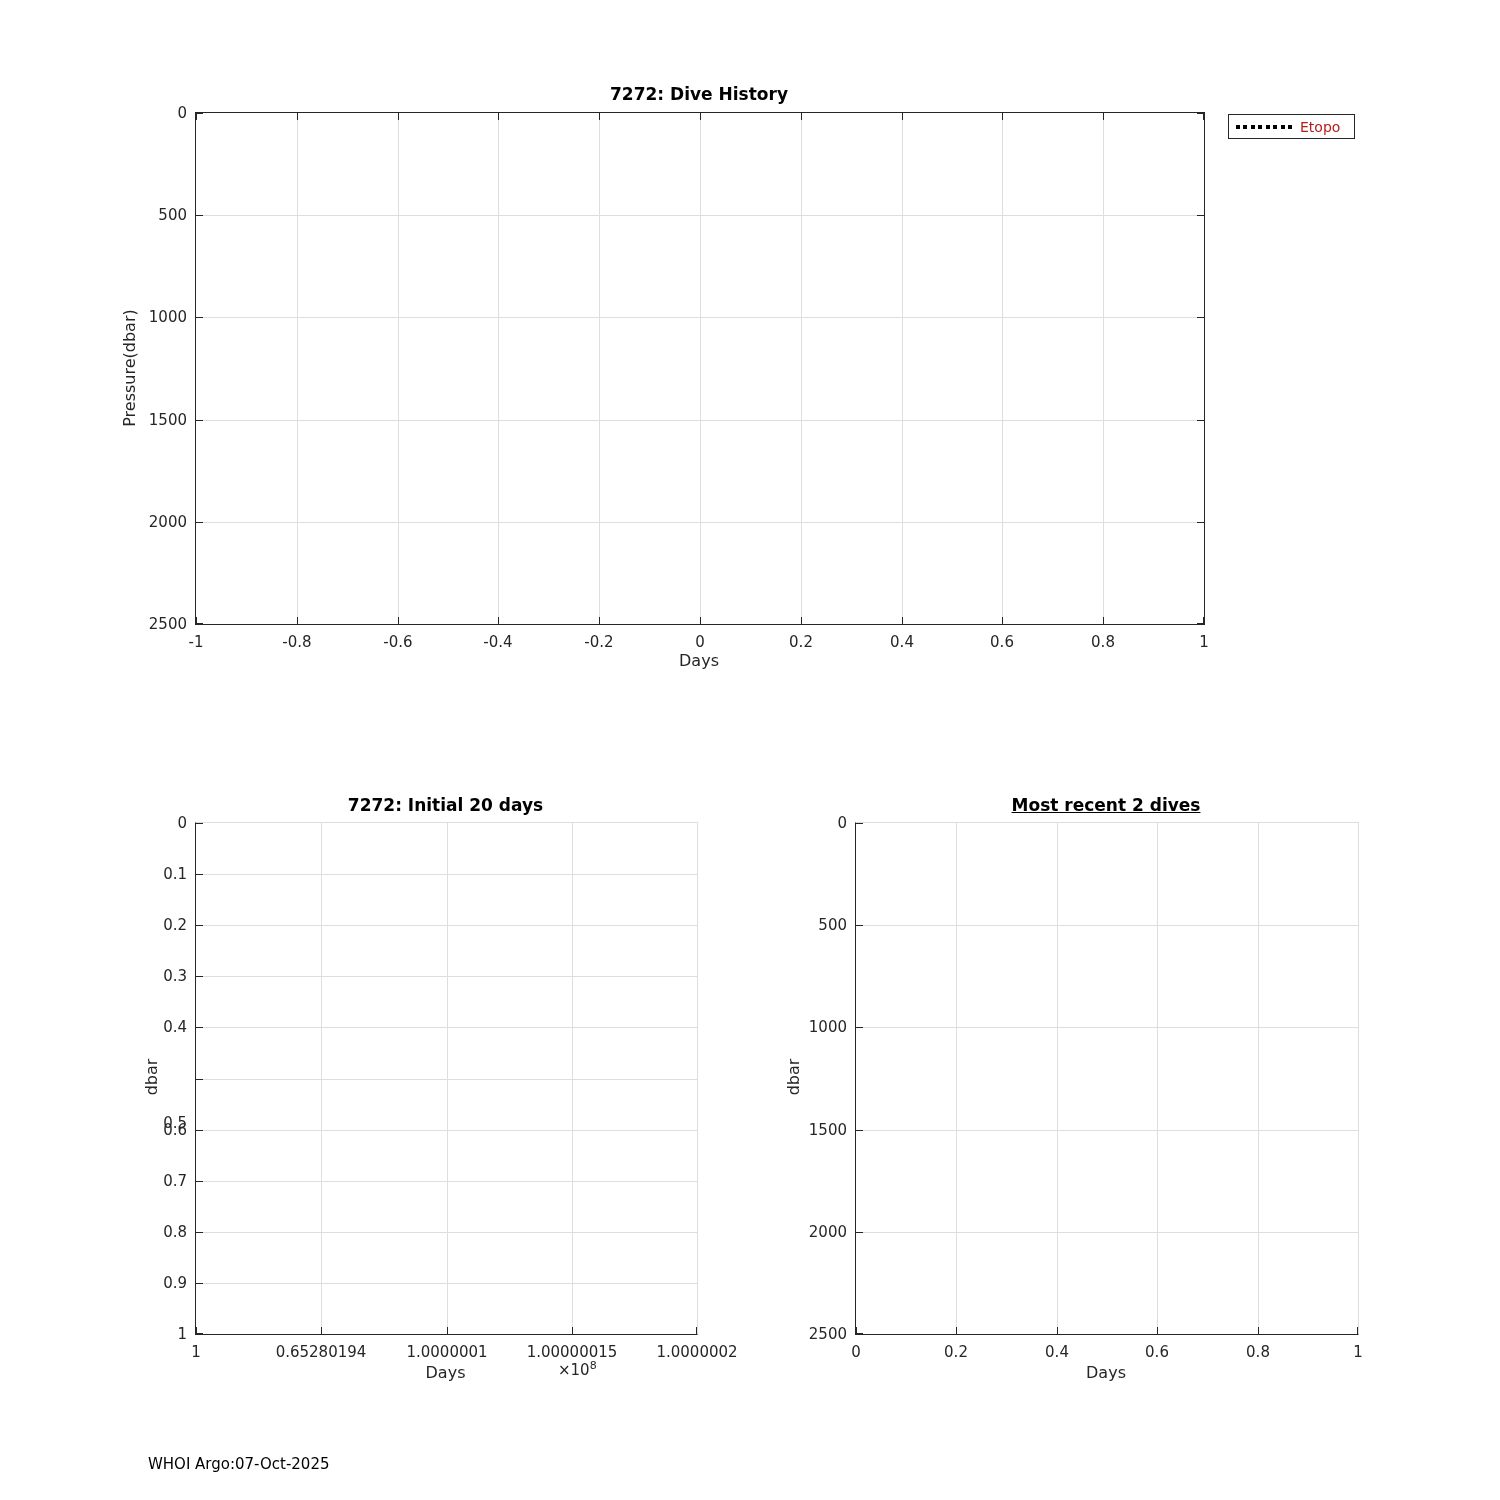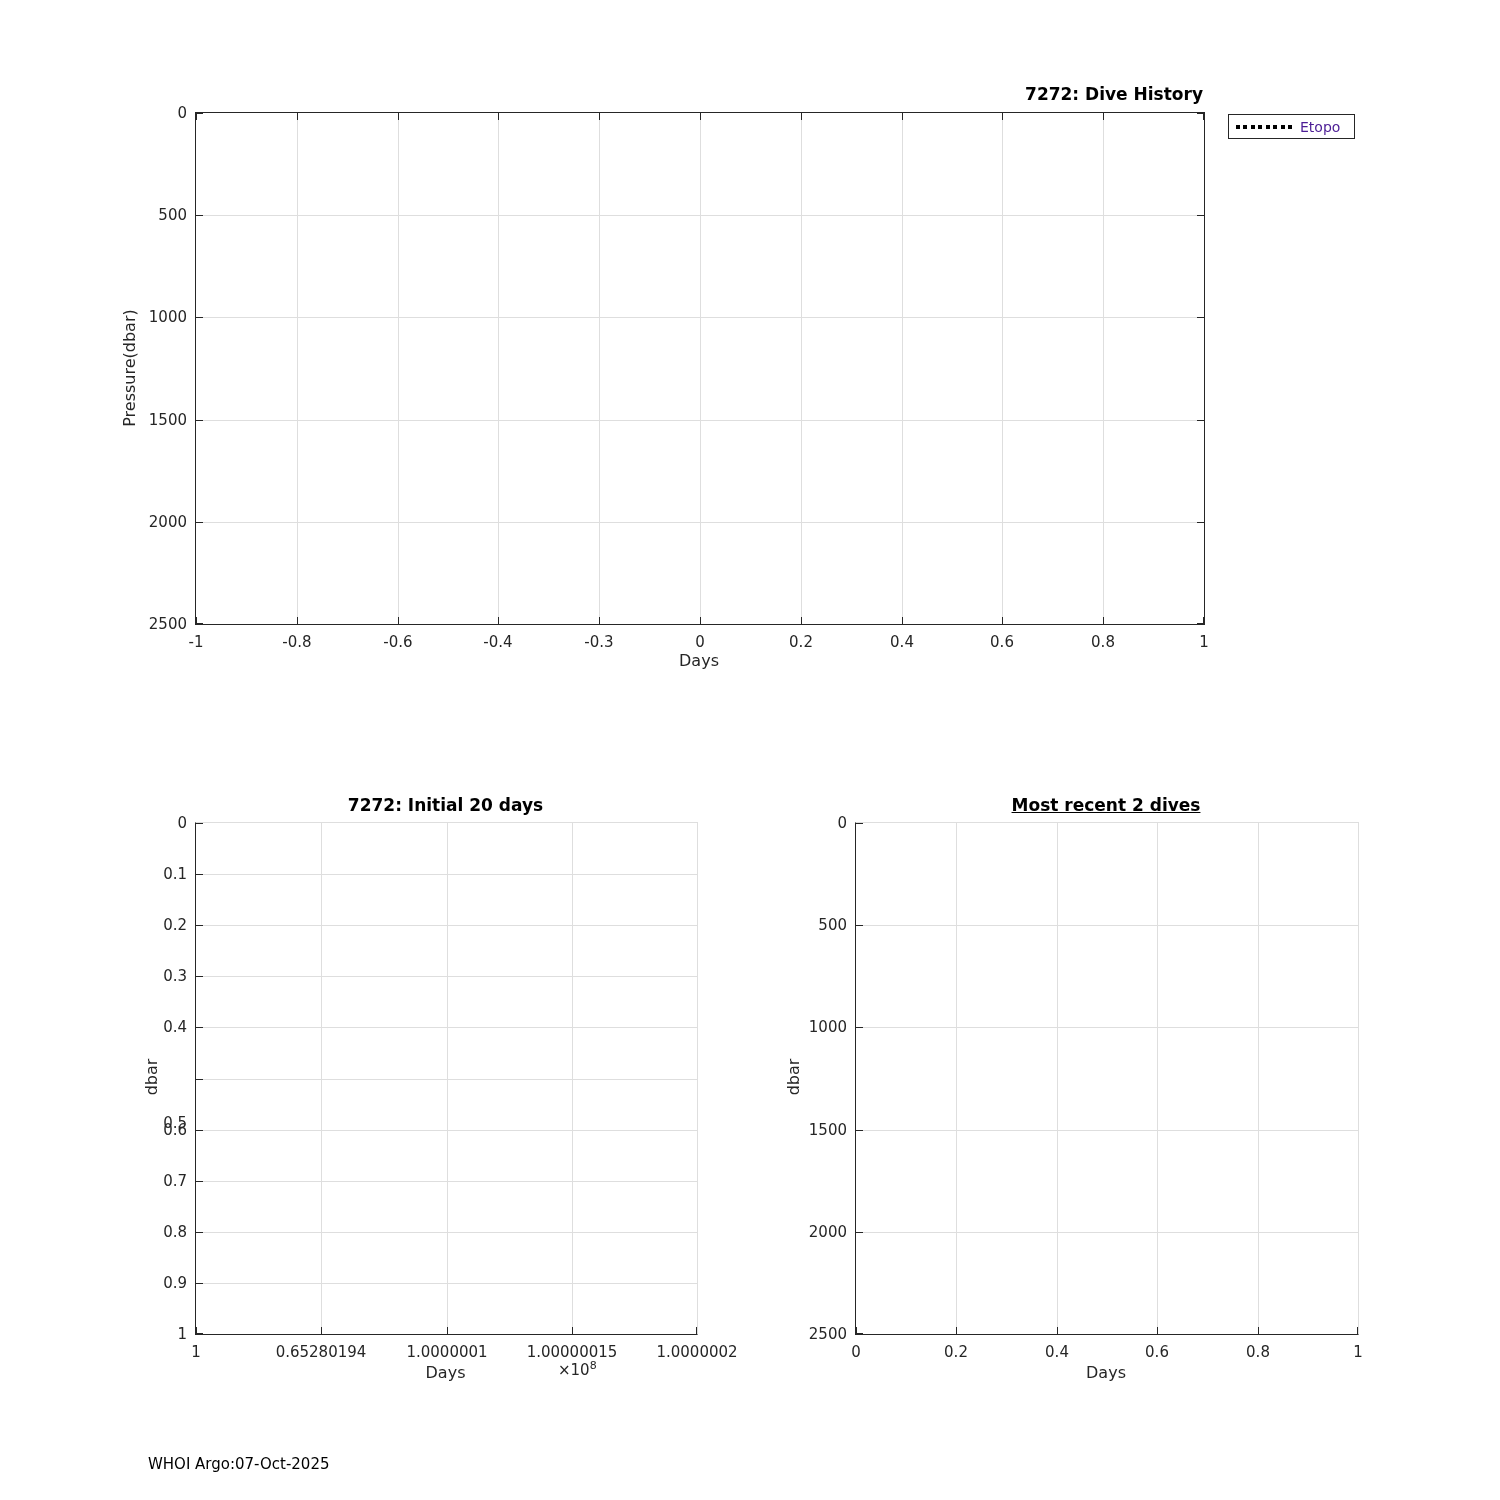--- a/index.html
+++ b/index.html
@@ -43,27 +43,27 @@
   .legend {
     position:absolute; left:1228px; top:114px; width:127px; height:25px;
     border:1px solid #262626; background:#ffffff;
     display:flex; align-items:center; box-sizing:border-box;
     padding-left:7px;
   }
   .legend-line {
     width:56px; height:4px; flex:0 0 auto;
     background:repeating-linear-gradient(90deg, #000 0px, #000 4px, transparent 4px, transparent 7.5px);
   }
-  .legend-label { font-size:14px; color:#4c1d95; margin-left:8px; white-space:nowrap; }
+  .legend-label { font-size:14px; color:#b91c1c; margin-left:8px; white-space:nowrap; }
   .footer { position:absolute; font-size:15px; color:#000000; white-space:nowrap; }
 </style>
 </head>
 <body>
 
-<div class="plot-title" style="left:195px; top:84px; width:1008px;text-align:right;">7272: Dive History</div>
+<div class="plot-title" style="left:195px; top:84px; width:1008px;">7272: Dive History</div>
 <div class="plot-title" style="left:195px; top:795px; width:501px;">7272: Initial 20 days</div>
 <div class="plot-title" style="left:855px; top:795px; width:502px;text-decoration:underline;">Most recent 2 dives</div>
 
 <div class="plot box-full" style="left:195px; top:112px; width:1008px; height:511px;">
     <div class="tick" style="left: 0px; top: 504px; width: 1px; height: 7px;"></div>
     <div class="tick" style="left: 0px; top: 0px; width: 1px; height: 7px;"></div>
     <div class="xtick-label" style="left: 0px;">-1</div>
     <div class="gridline-v" style="left: 100.5px; height: 511px;"></div>
     <div class="tick" style="left: 101px; top: 504px; width: 1px; height: 7px;"></div>
     <div class="tick" style="left: 101px; top: 0px; width: 1px; height: 7px;"></div>
@@ -72,21 +72,21 @@
     <div class="tick" style="left: 202px; top: 504px; width: 1px; height: 7px;"></div>
     <div class="tick" style="left: 202px; top: 0px; width: 1px; height: 7px;"></div>
     <div class="xtick-label" style="left: 202px;">-0.6</div>
     <div class="gridline-v" style="left: 301.5px; height: 511px;"></div>
     <div class="tick" style="left: 302px; top: 504px; width: 1px; height: 7px;"></div>
     <div class="tick" style="left: 302px; top: 0px; width: 1px; height: 7px;"></div>
     <div class="xtick-label" style="left: 302px; text-align: center;">-0.4</div>
     <div class="gridline-v" style="left: 402.5px; height: 511px;"></div>
     <div class="tick" style="left: 403px; top: 504px; width: 1px; height: 7px;"></div>
     <div class="tick" style="left: 403px; top: 0px; width: 1px; height: 7px;"></div>
-    <div class="xtick-label" style="left: 403px;">-0.3</div>
+    <div class="xtick-label" style="left: 403px;">-0.2</div>
     <div class="gridline-v" style="left: 503.5px; height: 511px;"></div>
     <div class="tick" style="left: 504px; top: 504px; width: 1px; height: 7px;"></div>
     <div class="tick" style="left: 504px; top: 0px; width: 1px; height: 7px;"></div>
     <div class="xtick-label" style="left: 504px;">0</div>
     <div class="gridline-v" style="left: 604.5px; height: 511px;"></div>
     <div class="tick" style="left: 605px; top: 504px; width: 1px; height: 7px;"></div>
     <div class="tick" style="left: 605px; top: 0px; width: 1px; height: 7px;"></div>
     <div class="xtick-label" style="left: 605px;">0.2</div>
     <div class="gridline-v" style="left: 705.5px; height: 511px;"></div>
     <div class="tick" style="left: 706px; top: 504px; width: 1px; height: 7px;"></div>

